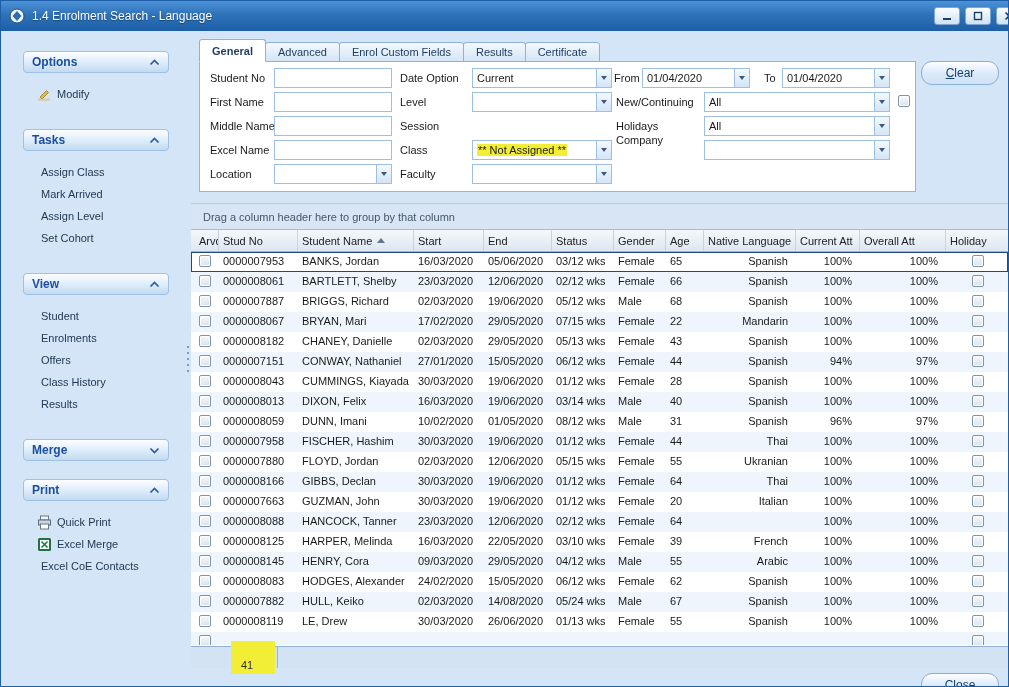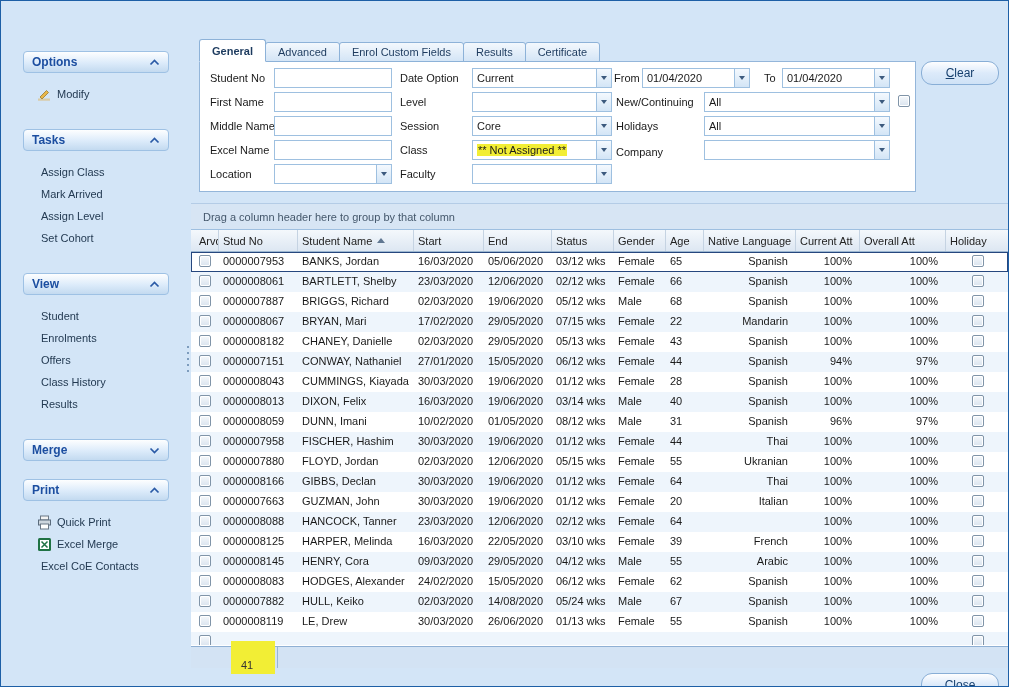--- a/index.html
+++ b/index.html
@@ -108,20 +108,46 @@
                  background:#d3e3f4; border-top:1px solid #8fb0d4;
                  display:flex; align-items:center; }
   .count-chip { margin-left:40px; background:#f2ee35; padding:18px 22px 3px 10px; color:#333; }
   .footer-divider { width:1px; height:100%; background:#98b5d4; margin-left:2px; }
 </style>
 </head>
 <body>
 
 <div class="window">
 
+  <div class="titlebar">
+    <span class="app-icon">
+      <svg width="16" height="16" viewBox="0 0 16 16">
+          <circle cx="8" cy="8" r="7" fill="#f2f6fb" stroke="#1d4f8c"></circle>
+          <path d="M8 3 L12.5 8 L8 13 L3.5 8 Z" fill="#2a6db5"></path>
+        </svg>
+    </span>
+    <span class="title-text">1.4 Enrolment Search - Language</span>
+    <span class="win-controls">
+      <span class="win-btn">
+        <svg width="10" height="10" viewBox="0 0 10 10">
+            <rect x="1" y="7" width="8" height="2" fill="#1d4268"></rect>
+          </svg>
+      </span>
+      <span class="win-btn">
+        <svg width="10" height="10" viewBox="0 0 10 10">
+            <rect x="1.5" y="1.5" width="7" height="7" fill="none" stroke="#1d4268" stroke-width="1.4"></rect>
+          </svg>
+      </span>
+      <span class="win-btn">
+        <svg width="10" height="10" viewBox="0 0 10 10">
+            <path d="M1.5 1.5 L8.5 8.5 M8.5 1.5 L1.5 8.5" stroke="#1d4268" stroke-width="1.6"></path>
+          </svg>
+      </span>
+    </span>
+  </div>
 
   <div class="sidebar">
       <div class="panel">
         <div class="panel-head">
           <span class="panel-title">Options</span>
           <span class="panel-chevron">
             <svg width="11" height="7" viewBox="0 0 11 7">
               <path d="M1.5 5.5 L5.5 1.5 L9.5 5.5" fill="none" stroke="#2a5aa6" stroke-width="1.7"></path>
             </svg>
           </span>
@@ -287,44 +313,38 @@
         <span class="dd-value">All</span>
         <span class="dd-btn">
             <span class="dd-arrow"></span>
           </span>
       </div>
       <span class="checkbox form-cb" style="left:698px;top:33px"></span>
 
       <span class="f-label" style="left:10px;top:58px">Middle Name</span>
       <input class="f-input" style="left: 74px; top: 54px; width: 118px;" value="">
       <span class="f-label" style="left:200px;top:58px">Session</span>
-      <div class="f-dd" style="left:272px;top:54px;width:140px">
-        <span class="dd-value">Core</span>
-        <span class="dd-btn">
-            <span class="dd-arrow"></span>
-          </span>
-      </div>
       <span class="f-label" style="left:416px;top:58px">Holidays</span>
       <div class="f-dd" style="left:504px;top:54px;width:186px">
         <span class="dd-value">All</span>
         <span class="dd-btn">
             <span class="dd-arrow"></span>
           </span>
       </div>
 
       <span class="f-label" style="left:10px;top:82px">Excel Name</span>
       <input class="f-input" style="left: 74px; top: 78px; width: 118px;" value="">
       <span class="f-label" style="left:200px;top:82px">Class</span>
       <div class="f-dd" style="left:272px;top:78px;width:140px">
         <span class="dd-value"><span class="hl">** Not Assigned **</span></span>
         <span class="dd-btn">
             <span class="dd-arrow"></span>
           </span>
       </div>
-      <span class="f-label" style="left:416px;top:84px">Company</span>
+      <span class="f-label" style="left:416px;top:72px">Company</span>
       <div class="f-dd" style="left:504px;top:78px;width:186px">
         <span class="dd-value"></span>
         <span class="dd-btn">
             <span class="dd-arrow"></span>
           </span>
       </div>
 
       <span class="f-label" style="left:10px;top:106px">Location</span>
       <div class="f-dd" style="left:74px;top:102px;width:118px">
         <span class="dd-value"></span>

